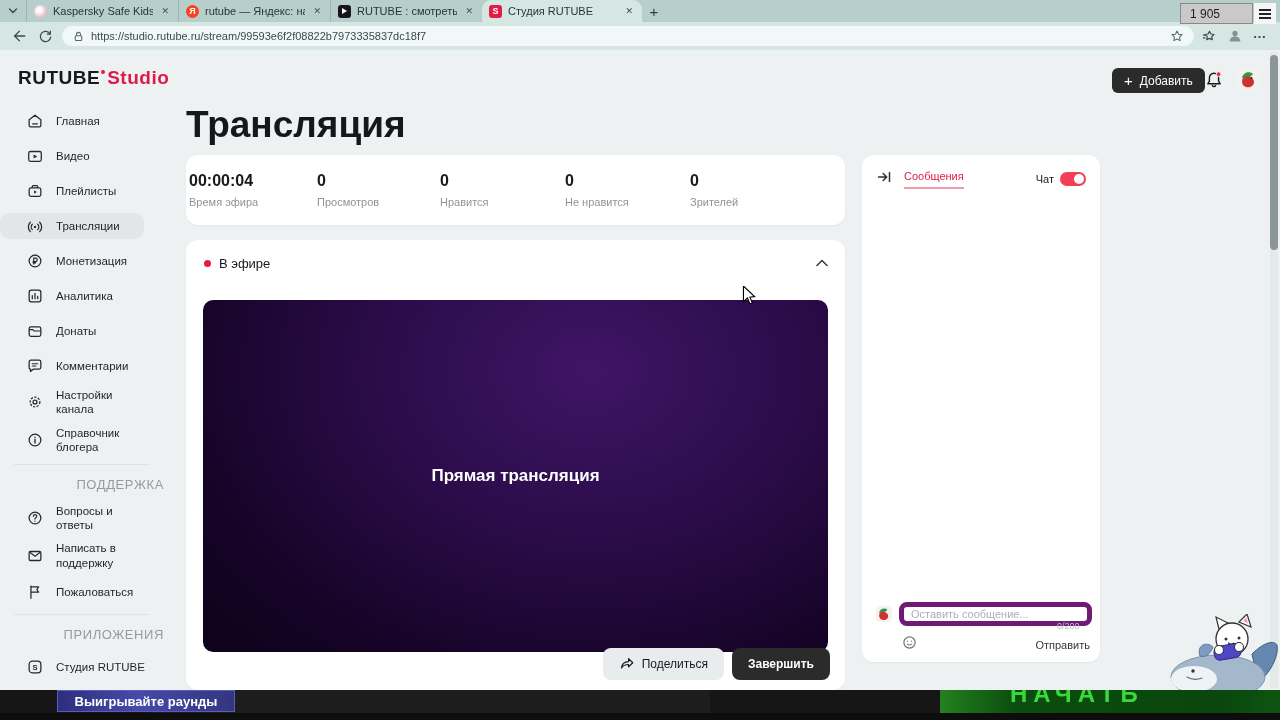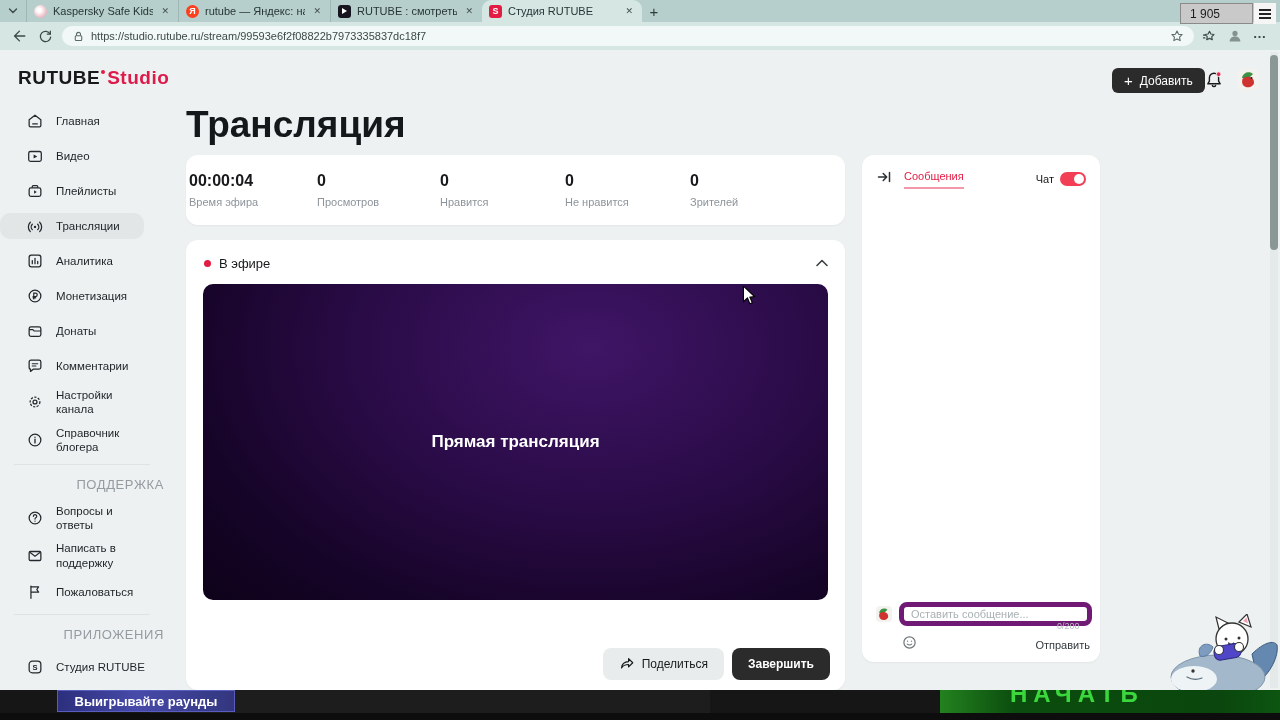--- a/index.html
+++ b/index.html
@@ -56,21 +56,21 @@
   .stats-card { left:186px; top:105px; width:659px; height:70px; display:grid; grid-template-columns:128px 123px 125px 125px auto; padding-left:3px; align-items:center; }
   .stat { display:flex; flex-direction:column; gap:6px; }
   .stat .v { font-size:16px; font-weight:700; color:#17191b; }
   .stat .l { font-size:11px; color:#8d949b; }
 
   .live-card { left:186px; top:190px; width:659px; height:450px; }
   .live-head { display:flex; align-items:center; gap:8px; padding:14px 16px 12px 18px; }
   .live-dot { width:7px; height:7px; border-radius:50%; background:var(--accent); }
   .live-label { font-size:13px; color:#17191b; }
   .live-chevron { margin-left:auto; color:#3a4044; }
-  .player { position:relative; margin:0 17px; height:316px; border-radius:10px; display:flex; align-items:center; justify-content:center;
+  .player { position:relative; margin:16px 17px; height:352px; border-radius:10px; display:flex; align-items:center; justify-content:center;
     background:radial-gradient(95% 130% at 62% 20%, #3f1566 0%, #2a0b47 38%, #160428 68%, #0a0113 100%); }
   .player-text { color:#fff; font-size:17px; font-weight:600; }
   .live-foot { position:absolute; right:15px; bottom:10px; display:flex; gap:8px; }
   .btn { height:32px; border-radius:8px; display:flex; align-items:center; gap:8px; padding:0 16px; font-size:12px; border:none; }
   .btn.ghost { background:#e9eced; color:#17191b; }
   .btn.dark { background:var(--dark-button); color:#fff; font-weight:700; }
 
   
   .chat-card { left:862px; top:105px; width:238px; height:507px; }
   .chat-head { display:flex; align-items:center; gap:12px; padding:14px 14px 10px 14px; }
@@ -236,31 +236,31 @@
         </div>
         <div class="side-item active">
           <svg width="18" height="18" viewBox="0 0 20 20">
               <circle cx="10" cy="11" r="1.3" fill="#23292c"></circle>
               <path d="M7 14 a4.3 4.3 0 0 1 0-6 M13 8 a4.3 4.3 0 0 1 0 6 M4.8 16.2 a7.3 7.3 0 0 1 0-10.4 M15.2 5.8 a7.3 7.3 0 0 1 0 10.4" fill="none" stroke="#23292c" stroke-width="1.4" stroke-linecap="round"></path>
             </svg>
           <span class="label">Трансляции</span>
         </div>
         <div class="side-item">
           <svg width="18" height="18" viewBox="0 0 20 20">
+              <circle cx="10" cy="10" r="6.5" fill="none" stroke="#23292c" stroke-width="1.4"></circle>
+              <path d="M8.6 13.2 V6.8 h2 a1.9 1.9 0 0 1 0 3.8 H7.8 M7.8 12 h3" fill="none" stroke="#23292c" stroke-width="1.3" stroke-linecap="round"></path>
+            </svg>
+          <span class="label">Монетизация</span>
+        </div>
+        <div class="side-item">
+          <svg width="18" height="18" viewBox="0 0 20 20">
               <rect x="3.5" y="3.5" width="13" height="13" rx="2.5" fill="none" stroke="#23292c" stroke-width="1.4"></rect>
               <path d="M7 13 V9.5 M10 13 V7 M13 13 v-2.5" stroke="#23292c" stroke-width="1.4" stroke-linecap="round"></path>
             </svg>
           <span class="label">Аналитика</span>
-        </div>
-        <div class="side-item">
-          <svg width="18" height="18" viewBox="0 0 20 20">
-              <circle cx="10" cy="10" r="6.5" fill="none" stroke="#23292c" stroke-width="1.4"></circle>
-              <path d="M8.6 13.2 V6.8 h2 a1.9 1.9 0 0 1 0 3.8 H7.8 M7.8 12 h3" fill="none" stroke="#23292c" stroke-width="1.3" stroke-linecap="round"></path>
-            </svg>
-          <span class="label">Монетизация</span>
         </div>
         <div class="side-item">
           <svg width="18" height="18" viewBox="0 0 20 20">
               <rect x="3.5" y="5.5" width="13" height="10.5" rx="2" fill="none" stroke="#23292c" stroke-width="1.4"></rect>
               <path d="M3.5 8.5 h4 l1.5 1.5 h7.5" fill="none" stroke="#23292c" stroke-width="1.3"></path>
             </svg>
           <span class="label">Донаты</span>
         </div>
         <div class="side-item">
           <svg width="18" height="18" viewBox="0 0 20 20">

